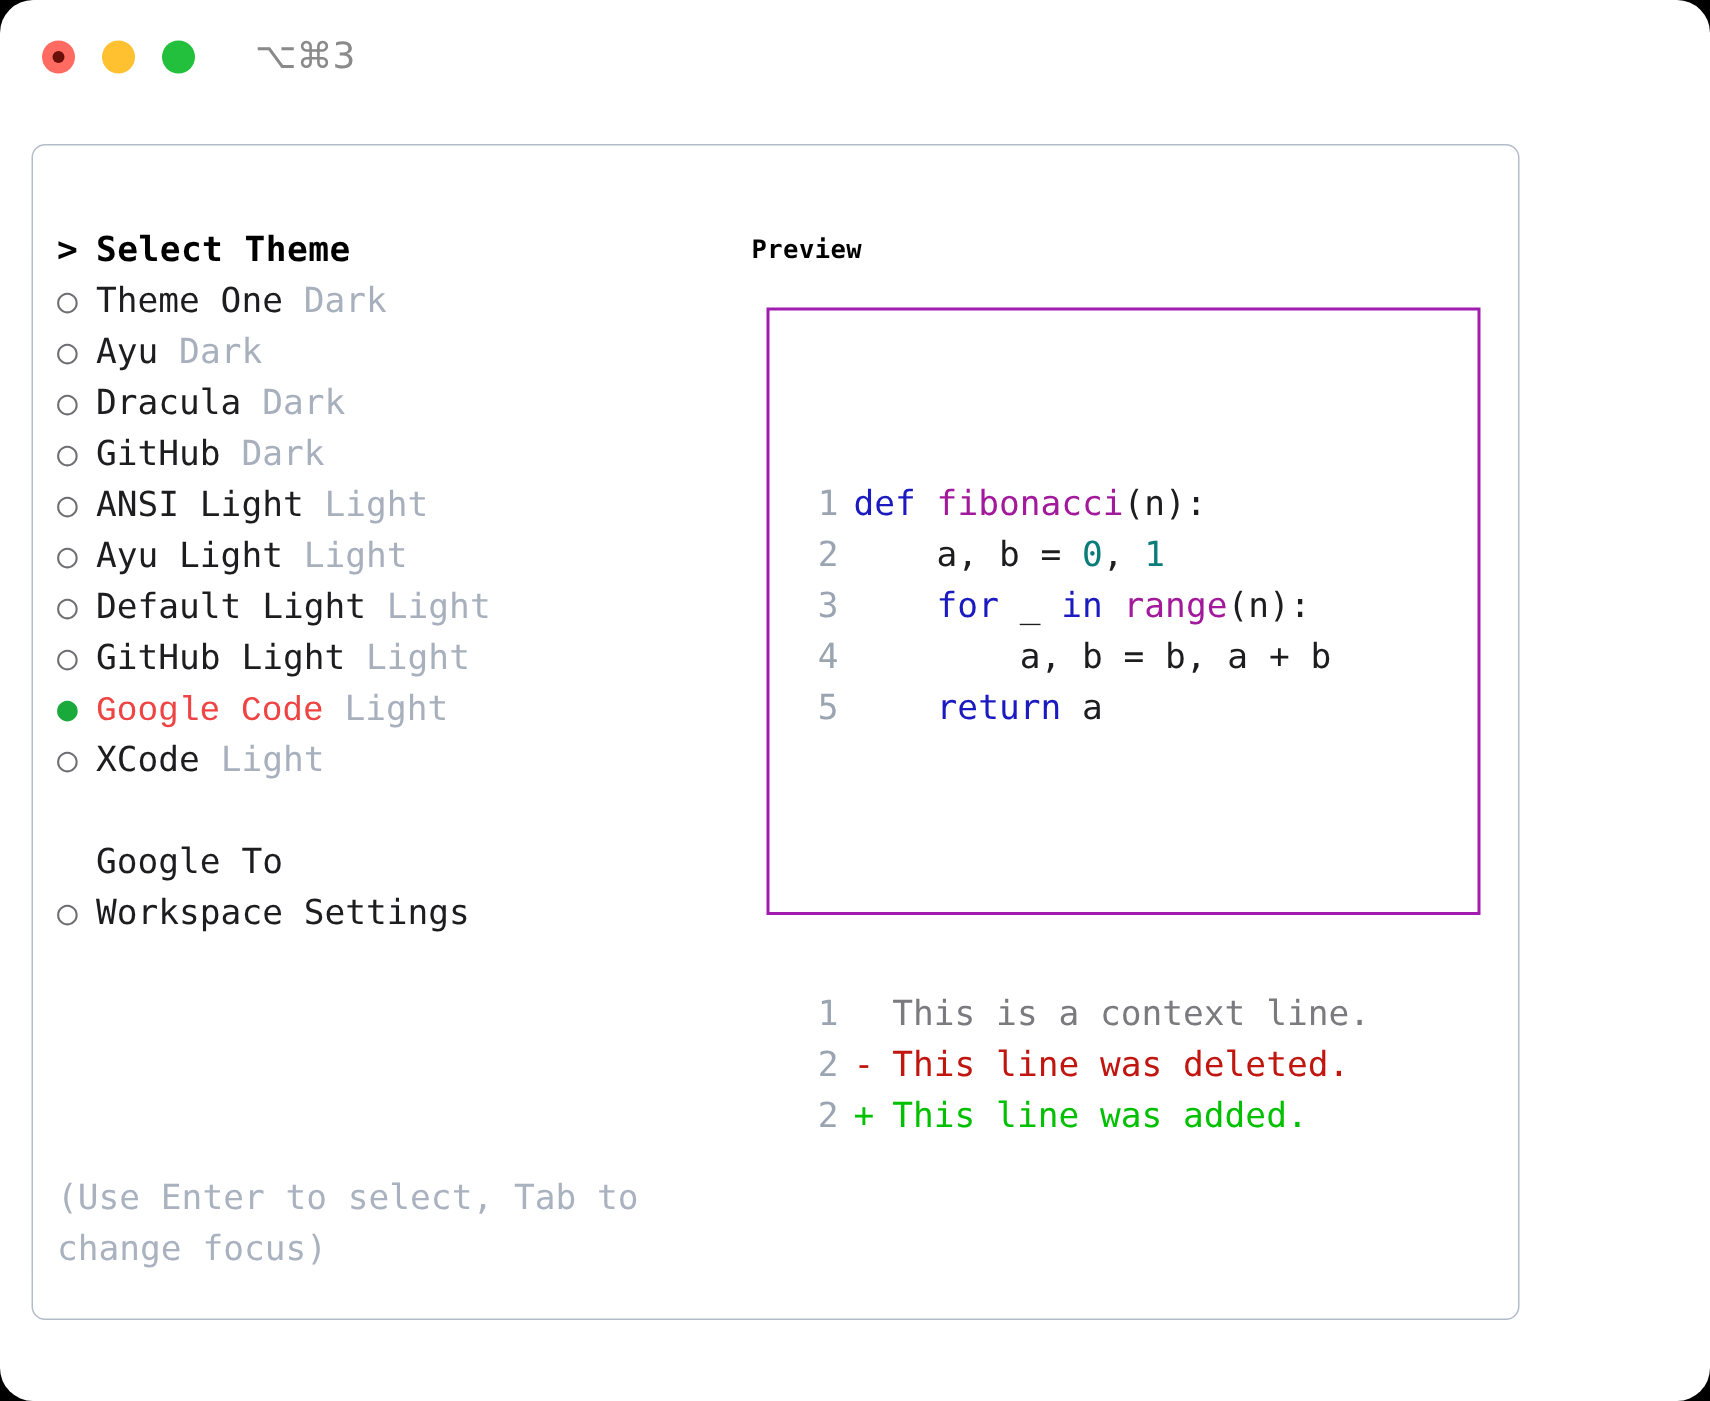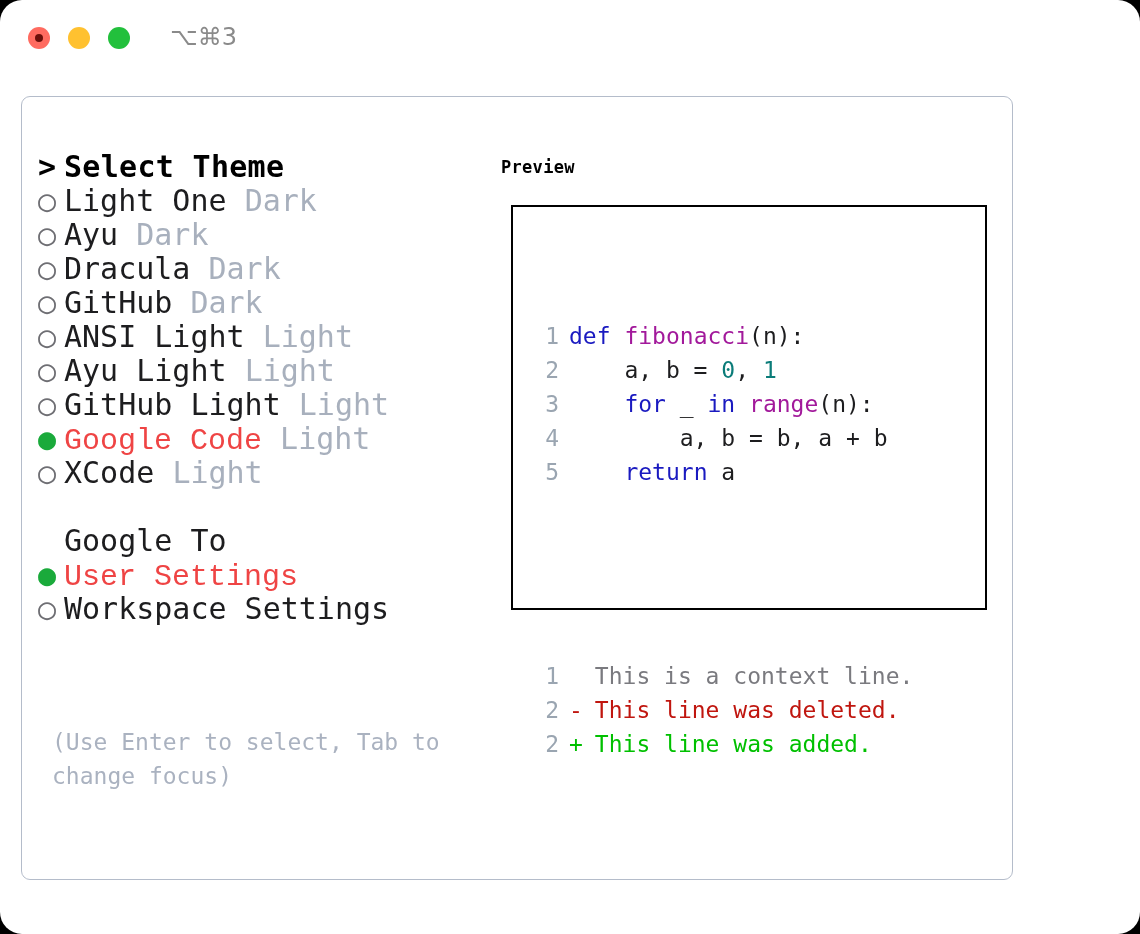--- a/index.html
+++ b/index.html
@@ -80,21 +80,21 @@
   .left-col {
     position: absolute;
     left: 16px;
     top: 53px;
     width: 450px;
   }
 
   .row {
     height: 34px;
     line-height: 34px;
-    font-size: 30px;
+    font-size: 23px;
     white-space: nowrap;
     color: #1d1d1f;
   }
 
   .section-head {
     font-weight: bold;
     color: #000000;
     letter-spacing: 0.3px;
   }
 
@@ -110,26 +110,25 @@
 
   .label-name   { color: #1d1d1f; }
   .label-name.selected { color: #ef4444; font-family: Liberation Mono, monospace; }
   .variant      { color: #a8b0bd; }
 
   .spacer-row { height: 34px; }
 
   .hint {
     position: absolute;
     left: 16px;
-    top: 628px;
+    top: 685px;
     width: 420px;
     font-size: 23px;
     line-height: 34px;
     color: #aab2c0;
-    margin-left: 14px;
   }
 
   
   .right-col {
     position: absolute;
     left: 479px;
     top: 53px;
     width: 480px;
   }
 
@@ -140,21 +139,21 @@
     line-height: 34px;
     letter-spacing: 0.3px;
   }
 
   .preview-box {
     position: absolute;
     left: 489px;
     top: 108px;
     width: 476px;
     height: 405px;
-    border: 2px solid #000000;
+    border: 2px solid #a21caf;
     box-sizing: border-box;
     background: #ffffff;
   }
 
   .code {
     position: absolute;
     left: 20px;
     top: 44px;
     font-size: 23px;
     line-height: 34px;
@@ -191,38 +190,38 @@
     <div class="title-shortcut">⌥⌘3</div>
   </div>
 
   <div class="panel">
 
     <div class="left-col">
       <div class="row section-head">
         <span class="marker caret">&gt;</span><span>Select Theme</span>
       </div>
       <div id="theme-items">
-          <div class="row"><span class="marker off">○</span><span class="label-name">Light One</span><span> </span><span class="variant">Dark</span></div>
+          <div class="row"><span class="marker off">○</span><span class="label-name">Theme One</span><span> </span><span class="variant">Dark</span></div>
           <div class="row"><span class="marker off">○</span><span class="label-name">Ayu</span><span> </span><span class="variant">Dark</span></div>
           <div class="row"><span class="marker off">○</span><span class="label-name">Dracula</span><span> </span><span class="variant">Dark</span></div>
           <div class="row"><span class="marker off">○</span><span class="label-name">GitHub</span><span> </span><span class="variant">Dark</span></div>
           <div class="row"><span class="marker off">○</span><span class="label-name">ANSI Light</span><span> </span><span class="variant">Light</span></div>
           <div class="row"><span class="marker off">○</span><span class="label-name">Ayu Light</span><span> </span><span class="variant">Light</span></div>
+          <div class="row"><span class="marker off">○</span><span class="label-name">Default Light</span><span> </span><span class="variant">Light</span></div>
           <div class="row"><span class="marker off">○</span><span class="label-name">GitHub Light</span><span> </span><span class="variant">Light</span></div>
           <div class="row"><span class="marker on">●</span><span class="label-name selected">Google Code</span><span> </span><span class="variant">Light</span></div>
           <div class="row"><span class="marker off">○</span><span class="label-name">XCode</span><span> </span><span class="variant">Light</span></div>
         </div>
 
       <div class="spacer-row"></div>
 
       <div class="row">
         <span class="marker empty">○</span><span>Google To</span>
       </div>
       <div id="apply-items">
-          <div class="row"><span class="marker on">●</span><span class="label-name selected">User Settings</span></div>
           <div class="row"><span class="marker off">○</span><span class="label-name">Workspace Settings</span></div>
         </div>
     </div>
 
     <div class="hint">(Use Enter to select, Tab to change focus)</div>
 
     <div class="right-col">
       <div class="preview-head">Preview</div>
     </div>
 

